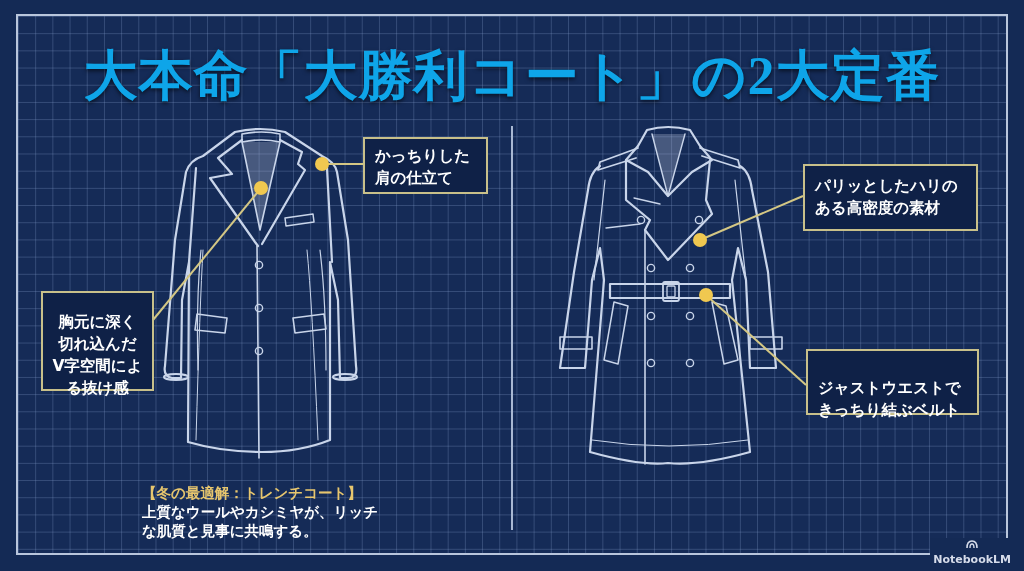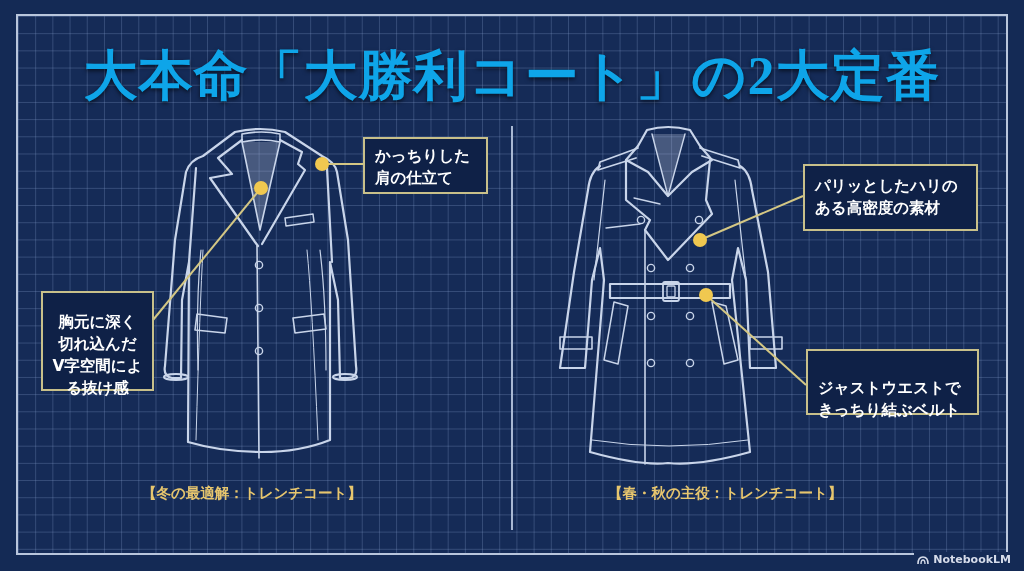--- a/index.html
+++ b/index.html
@@ -48,21 +48,21 @@
     .caption {
       position: absolute; font-weight: bold; font-size: 14.5px; line-height: 19px;
       color: #ffffff;
     }
     .caption .head { color: #e7c66e; display: block; }
     .caption .body { display: block; white-space: pre-line; }
     .badge {
       position: absolute; right: 10px; bottom: 4px;
       color: #d6dcea; font-size: 11px; font-weight: bold;
       display: flex; align-items: center; gap: 4px;
-      background: #142a55; padding: 1px 3px;
+      background: #142a55; padding: 1px 3px; flex-direction: column;
     }
     .badge svg { display: block; }
   </style>
 </head>
 <body>
 
 <div class="canvas"></div>
 <div class="frame"></div>
 
 <div class="title">大本命「大勝利コート」の2大定番</div>
@@ -173,24 +173,25 @@
 る抜け感</div>
 
 <div class="callout" style="left:803px; top:164px; width:175px; height:67px; padding-top:9px;">パリッとしたハリの
 ある高密度の素材</div>
 
 <div class="callout" style="left:806px; top:349px; width:173px; height:66px; padding-top:26px;">ジャストウエストで
 きっちり結ぶベルト</div>
 
 <div class="caption" style="left:142px; top:484px; width:300px;">
   <span class="head">【冬の最適解：トレンチコート】</span>
+  <span class="body">上質なウールやカシミヤが、リッチ
+な肌質と見事に共鳴する。</span>
 </div>
 
 <div class="caption" style="left:600px; top:484px; width:320px;">
-  <span class="head" style="padding-left:8px;">【春・秋の主役：トレンチコート】</span>
 </div>
 
 <div class="badge">
   <svg width="12" height="10" viewBox="0 0 12 10">
     <path d="M1 9 Q1 2 6 2 Q11 2 11 9" fill="none" stroke="#d6dcea" stroke-width="1.6"></path>
     <path d="M4 9 Q4 5 6 5 Q8 5 8 9" fill="none" stroke="#d6dcea" stroke-width="1.4"></path>
   </svg>
   <span>NotebookLM</span>
 </div>
 

